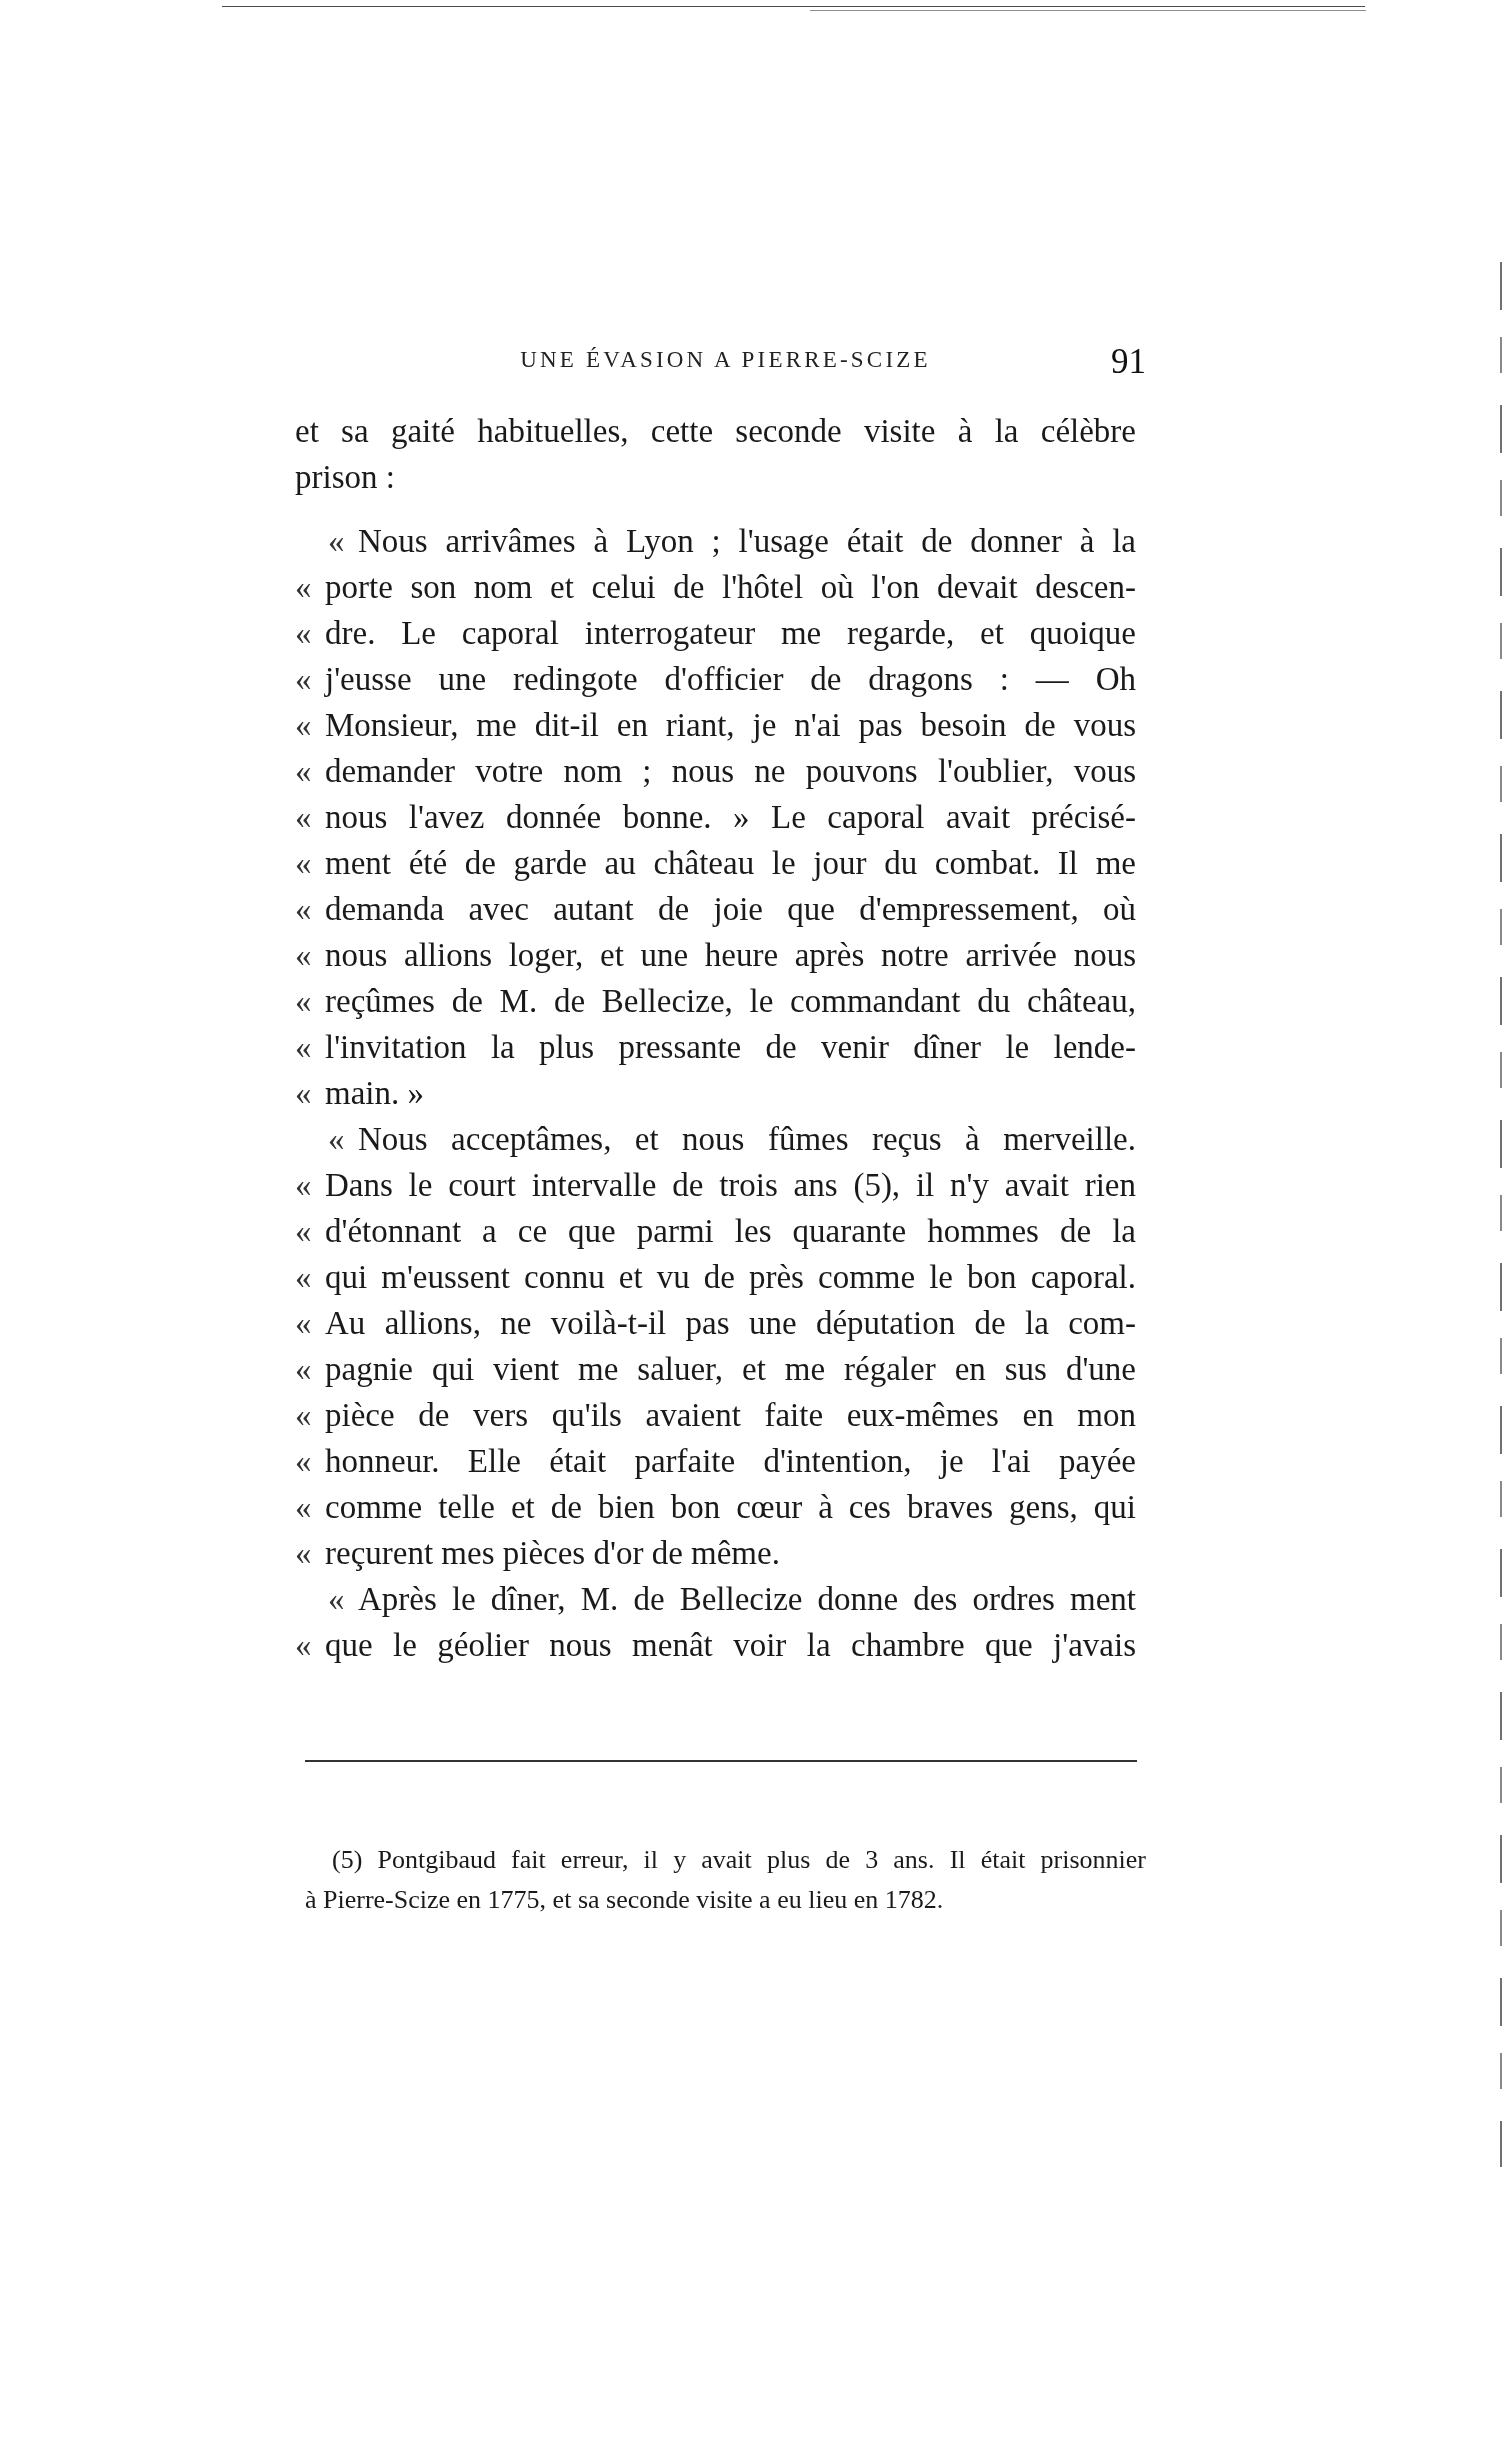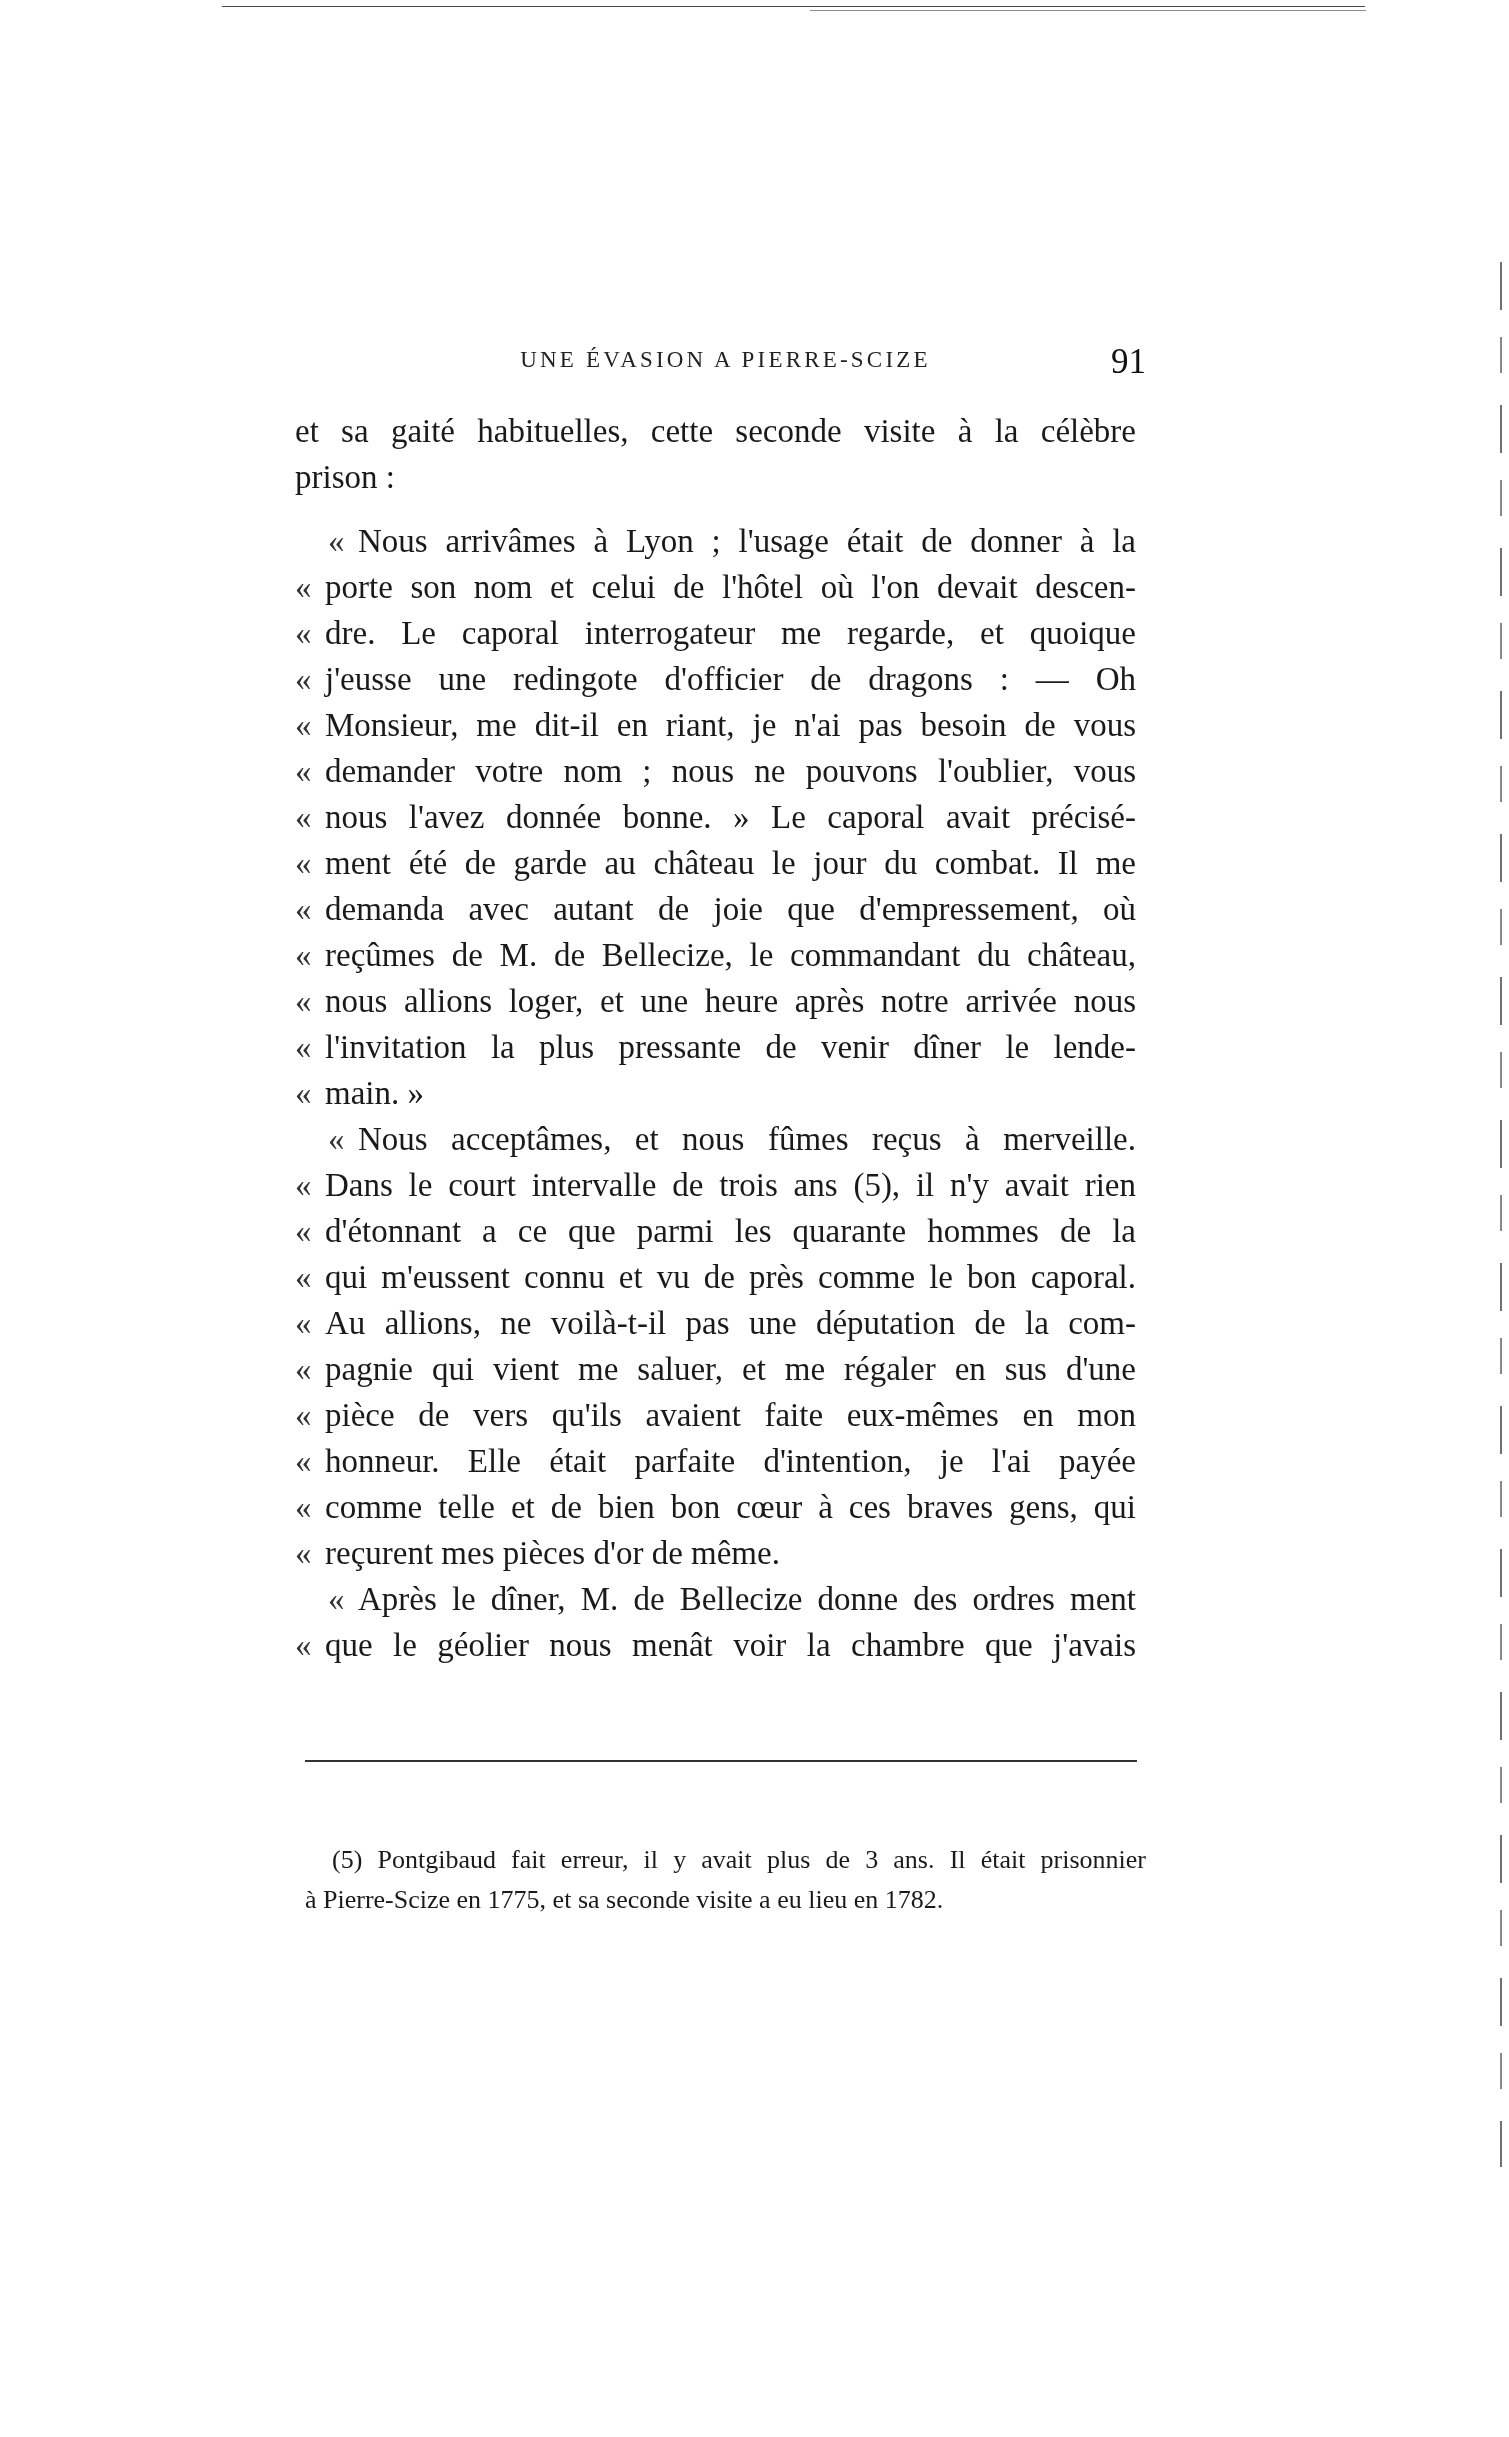--- a/index.html
+++ b/index.html
@@ -46,22 +46,22 @@
 
   <div class="line indent"><span class="q">«</span><span>Nous arrivâmes à Lyon ; l'usage était de donner à la</span></div>
   <div class="line"><span class="q">«</span><span>porte son nom et celui de l'hôtel où l'on devait descen-</span></div>
   <div class="line"><span class="q">«</span><span>dre. Le caporal interrogateur me regarde, et quoique</span></div>
   <div class="line"><span class="q">«</span><span>j'eusse une redingote d'officier de dragons : — Oh</span></div>
   <div class="line"><span class="q">«</span><span>Monsieur, me dit-il en riant, je n'ai pas besoin de vous</span></div>
   <div class="line"><span class="q">«</span><span>demander votre nom ; nous ne pouvons l'oublier, vous</span></div>
   <div class="line"><span class="q">«</span><span>nous l'avez donnée bonne. » Le caporal avait précisé-</span></div>
   <div class="line"><span class="q">«</span><span>ment été de garde au château le jour du combat. Il me</span></div>
   <div class="line"><span class="q">«</span><span>demanda avec autant de joie que d'empressement, où</span></div>
+  <div class="line"><span class="q">«</span><span>nous allions loger, et une heure après notre arrivée nous</span></div>
   <div class="line"><span class="q">«</span><span>reçûmes de M. de Bellecize, le commandant du château,</span></div>
-  <div class="line"><span class="q">«</span><span>nous allions loger, et une heure après notre arrivée nous</span></div>
   <div class="line"><span class="q">«</span><span>l'invitation la plus pressante de venir dîner le lende-</span></div>
   <div class="line last"><span class="q">«</span><span>main. »</span></div>
 
   <div class="line indent"><span class="q">«</span><span>Nous acceptâmes, et nous fûmes reçus à merveille.</span></div>
   <div class="line"><span class="q">«</span><span>Dans le court intervalle de trois ans (5), il n'y avait rien</span></div>
   <div class="line"><span class="q">«</span><span>d'étonnant a ce que parmi les quarante hommes de la</span></div>
   <div class="line"><span class="q">«</span><span>qui m'eussent connu et vu de près comme le bon caporal.</span></div>
   <div class="line"><span class="q">«</span><span>Au allions, ne voilà-t-il pas une députation de la com-</span></div>
   <div class="line"><span class="q">«</span><span>pagnie qui vient me saluer, et me régaler en sus d'une</span></div>
   <div class="line"><span class="q">«</span><span>pièce de vers qu'ils avaient faite eux-mêmes en mon</span></div>

